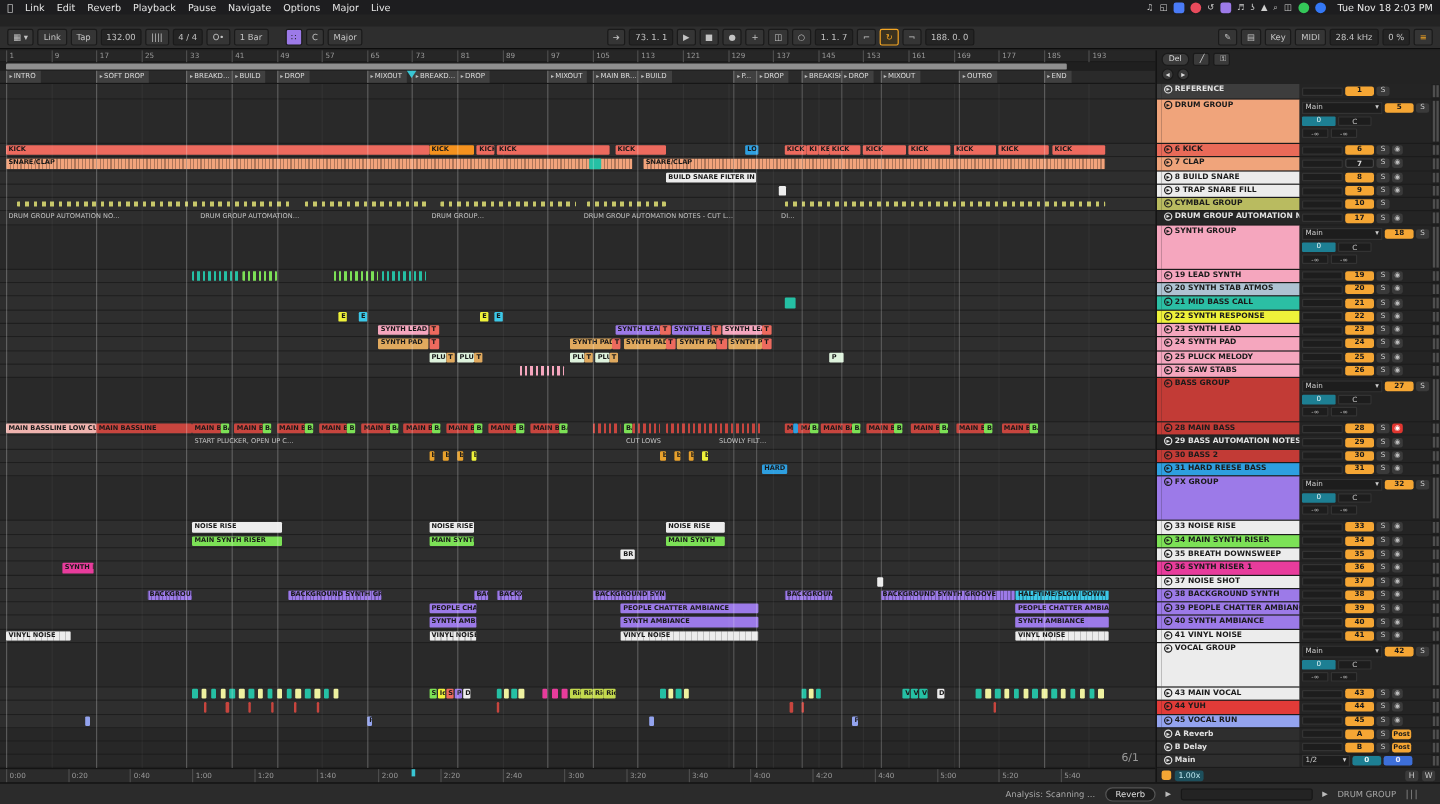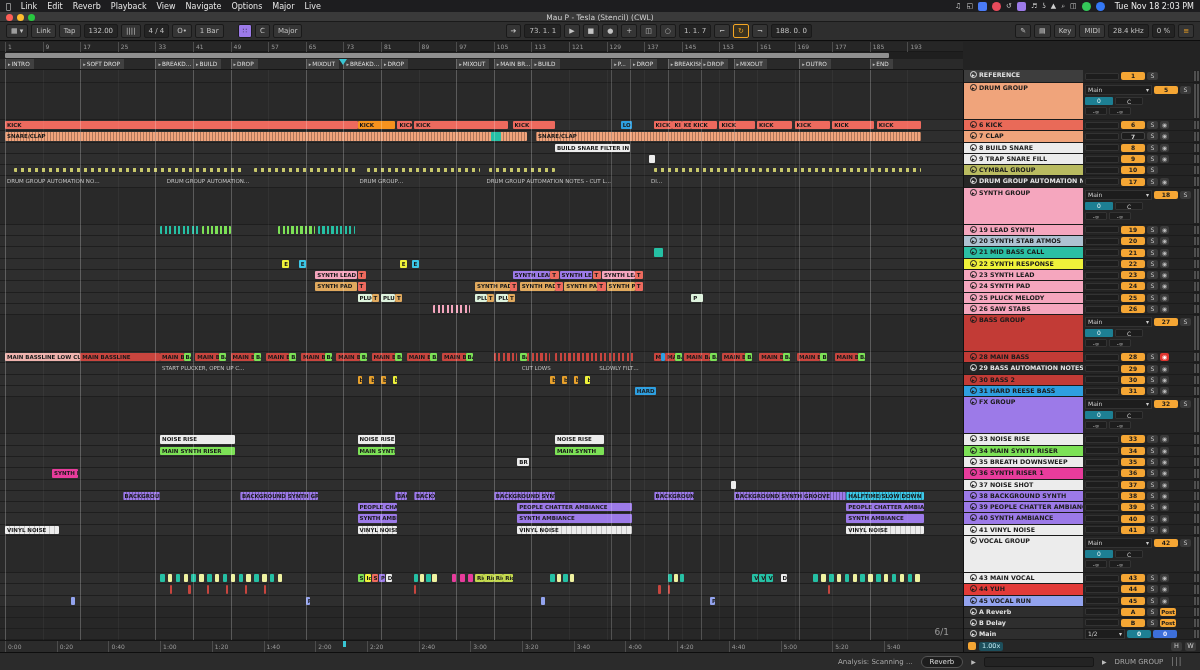--- a/index.html
+++ b/index.html
@@ -113,21 +113,21 @@
 <body>
 
 <div id="app">
 
   <div id="menubar">
     <span class="apple mitem" style="font-weight: bold;"></span>
     <span class="mitem">Link</span>
       <span class="mitem">Edit</span>
       <span class="mitem">Reverb</span>
       <span class="mitem">Playback</span>
-      <span class="mitem">View</span>
+      <span class="mitem">Pause</span>
       <span class="mitem">Navigate</span>
       <span class="mitem">Options</span>
       <span class="mitem">Major</span>
       <span class="mitem">Live</span>
       <span class="mspacer"></span>
     <span class="stat">
       <span class="sicon glyph">♫</span>
       <span class="sicon glyph">◱</span>
       <span class="sicon" style="background:#4a7bf7"></span>
       <span class="sicon" style="background:#e84b5c;border-radius:50%"></span>
@@ -137,26 +137,20 @@
       <span class="sicon glyph">ʖ</span>
       <span class="sicon glyph">▲</span>
       <span class="sicon glyph">⌕</span>
       <span class="sicon glyph">◫</span>
       <span class="sicon" style="background:#34c759;border-radius:50%"></span>
       <span class="sicon" style="background:#3478f6;border-radius:50%"></span>
     </span>
     <span class="clock">Tue Nov 18  2:03 PM</span>
   </div>
 
-  <div id="titlebar">
-    <span class="tl t-red"></span>
-    <span class="tl t-yel"></span>
-    <span class="tl t-grn"></span>
-    <span class="ttl">Mau P - Tesla (Stencil) (CWL)</span>
-  </div>
 
   <div id="transport">
     <span class="tbox tbtn">▦ ▾</span>
     <span class="tbox tbtn">Link</span>
     <span class="tbox tbtn">Tap</span>
     <span class="tbox">132.00</span>
     <span class="tbox tbtn">||||</span>
     <span class="tbox">4 / 4</span>
     <span class="tbox tbtn">O•</span>
     <span class="tbox tbtn">1 Bar</span>
@@ -589,20 +583,31 @@
       <div class="ttick" style="left: 573.7px;">3:40</div>
       <div class="ttick" style="left: 625.4px;">4:00</div>
       <div class="ttick" style="left: 677.1px;">4:20</div>
       <div class="ttick" style="left: 728.8px;">4:40</div>
       <div class="ttick" style="left: 780.5px;">5:00</div>
       <div class="ttick" style="left: 832.2px;">5:20</div>
       <div class="ttick" style="left: 883.9px;">5:40</div>
       <div id="playhead-bottom" style="left: 343.4px;"></div>
     </div>
 
+  <div id="paneltop">
+    <div class="row">
+      <span class="pbtn">Del</span>
+      <span class="pbtn sq">╱</span>
+      <span class="pbtn sq">⚿</span>
+    </div>
+    <div class="row">
+      <span class="pbtn circ">◂</span>
+      <span class="pbtn circ">▸</span>
+    </div>
+  </div>
   <div id="panel">
       <div class="prow" style="height: 13px;">
         <div class="strip" style="background: rgb(61, 61, 61);"></div>
         <div class="pname lt" style="background: rgb(61, 61, 61);">
           <span class="picon">▸</span>
           <span>REFERENCE</span>
         </div>
         <div class="pctrl">
           <span class="vbox"></span>
           <span class="badge">1</span>

